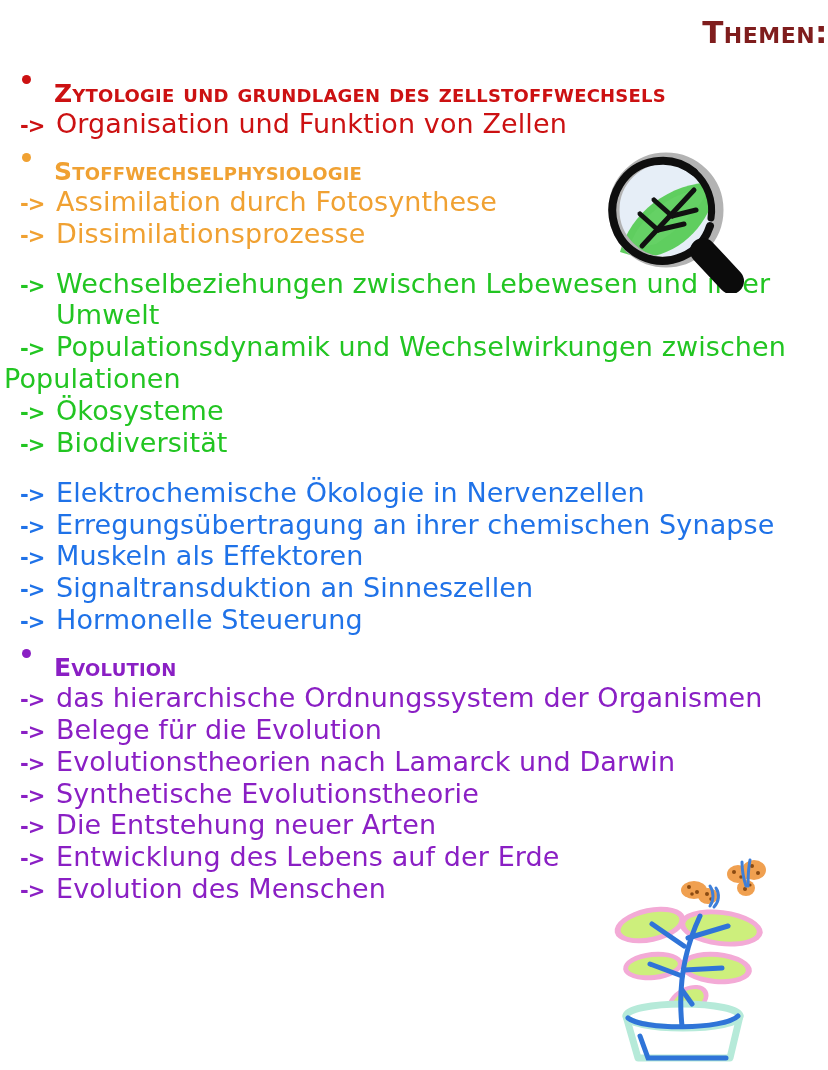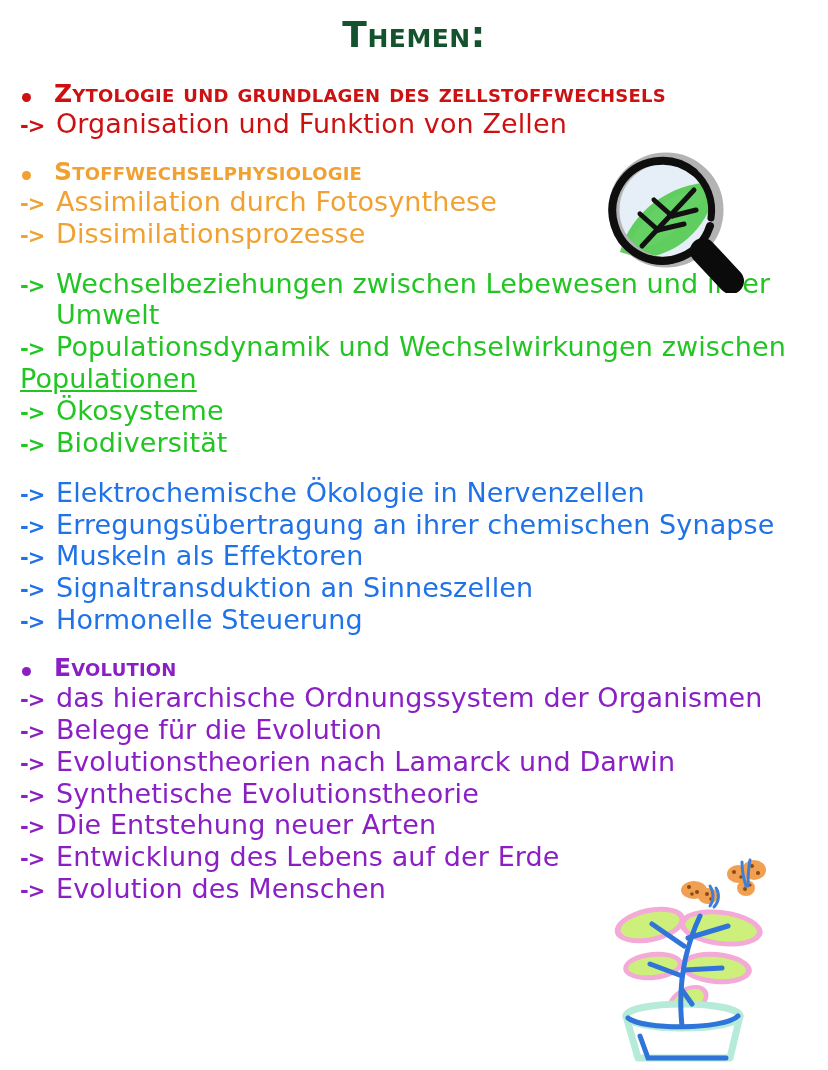--- a/index.html
+++ b/index.html
@@ -21,45 +21,45 @@
     inset: 0;
     background: #ffffff;
   }
 
   
   .page-title {
     position: absolute;
     top: 14px;
     left: 0;
     width: 828px;
-    text-align: center;
+    text-align: right;
     font-family: "DejaVu Sans", sans-serif;
     font-weight: 700;
-    font-size: 36px;
+    font-size: 31px;
     letter-spacing: 0.5px;
-    color: #14532d;
+    color: #7f1d1d;
     font-variant: small-caps;
     text-transform: lowercase;
   }
   .page-title::first-letter { text-transform: uppercase; }
 
   
   .topics {
     position: absolute;
     top: 80px;
     left: 0;
     width: 828px;
   }
   .topic-block {
     margin: 0 0 18px 0;
     padding: 0;
   }
   .topic-heading {
     display: flex;
-    align-items: flex-end;
+    align-items: flex-start;
     padding-left: 22px;
     margin-bottom: 1px;
   }
   .bullet-dot {
     width: 9px;
     height: 9px;
     border-radius: 50%;
     background: currentColor;
     display: inline-block;
     flex: 0 0 auto;
@@ -92,22 +92,21 @@
     width: 36px;
     letter-spacing: -1px;
   }
   .line-text {
     font-family: "DejaVu Sans", sans-serif;
     font-weight: 400;
     font-size: 27px;
     letter-spacing: 0.1px;
   }
   .topic-line.cont {
-    padding-left: 20px;
-    text-decoration: underline;
+    padding-left: 4px;
   }
   .topic-line.cont .arrow { width: 0; }
 
   
   .c-red    { color: #cc1112; }
   .c-orange { color: #f0a132; }
   .c-green  { color: #22c522; }
   .c-blue   { color: #1f72e8; }
   .c-purple { color: #8a1fc4; }
 

